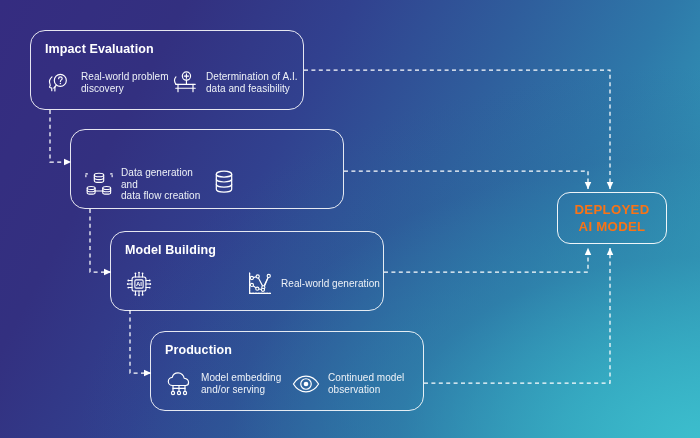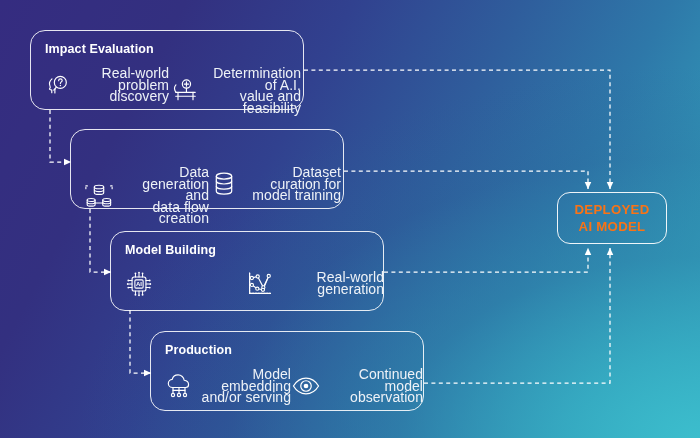--- a/index.html
+++ b/index.html
@@ -22,21 +22,20 @@
       linear-gradient(118deg, #352c80 0%, #333080 20%, #31418f 38%, #2f5d9c 56%, #2e78a9 72%, #3199b8 87%, #37b2c6 100%);
   }
   .svgwrap { position:absolute; inset:0; }
 
   
   .box {
     position:absolute;
     border:1.4px solid rgba(255,255,255,0.88);
     border-radius:15px;
     background:transparent;
-    text-align:right;
   }
   .box-title {
     position:absolute;
     color:#ffffff;
     font-weight:bold;
     font-size:12.5px;
     letter-spacing:0.1px;
     white-space:nowrap;
   }
   .item {
@@ -45,21 +44,21 @@
     align-items:center;
     gap:7px;
   }
   .item .ico {
     width:30px; height:30px;
     flex:0 0 30px;
     display:block;
   }
   .item .lbl {
     color:#eef2f7;
-    font-size:14px;
+    font-size:10px;
     line-height:11.6px;
     white-space:pre-line;
     letter-spacing:0.05px;
   }
 
   
   #deployed {
     position:absolute;
     left:557px; top:192px;
     width:110px; height:52px;
@@ -134,21 +133,21 @@
           <circle cx="18.6" cy="8.6" r="4.4"></circle>
           <path d="M18.6 6.3 L18.6 10.9 M16.3 8.6 L20.9 8.6"></path>
           <path d="M18.6 13.0 L18.6 17.2"></path>
           <path d="M7.2 17.4 L28.0 17.4"></path>
           <path d="M7.2 21.6 L28.0 21.6"></path>
           <path d="M9.6 17.4 L9.6 25.2 M25.6 17.4 L25.6 25.2"></path>
           <path d="M7.6 17.4 C5.4 15.2 5.2 11.6 7.4 9.4"></path>
         </svg>
       </span>
       <span class="lbl">Determination of A.I.
-value and feasibility</span>
+data and feasibility</span>
     </div>
   </div>
 
   <div class="box" style="left:70px; top:129px; width:274px; height:80px;">
 
     <div class="item" style="left:13px; top:37px; width:125px;">
       <span class="ico">
         <svg viewBox="0 0 32 32" fill="none" stroke="#ffffff" stroke-width="1.2" stroke-linecap="round" stroke-linejoin="round">
           <g>
             <ellipse cx="16" cy="6.4" rx="5.0" ry="1.9"></ellipse>
@@ -175,22 +174,20 @@
 
     <div class="item" style="left:138px; top:37px; width:132px;">
       <span class="ico">
         <svg viewBox="0 0 32 32" fill="none" stroke="#ffffff" stroke-width="1.3" stroke-linecap="round" stroke-linejoin="round">
           <ellipse cx="16" cy="7.6" rx="8.2" ry="3.1"></ellipse>
           <path d="M7.8 7.6 L7.8 23.8 C7.8 25.5 11.5 26.9 16 26.9 C20.5 26.9 24.2 25.5 24.2 23.8 L24.2 7.6"></path>
           <path d="M7.8 12.9 C7.8 14.6 11.5 16.0 16 16.0 C20.5 16.0 24.2 14.6 24.2 12.9"></path>
           <path d="M7.8 18.4 C7.8 20.1 11.5 21.5 16 21.5 C20.5 21.5 24.2 20.1 24.2 18.4"></path>
         </svg>
       </span>
-      <span class="lbl">Dataset curation for
-model training</span>
     </div>
   </div>
 
   <div class="box" style="left:110px; top:231px; width:274px; height:80px;">
     <div class="box-title" style="left:14px; top:11px;">Model Building</div>
 
     <div class="item" style="left:13px; top:37px; width:125px;">
       <span class="ico">
         <svg viewBox="0 0 32 32" fill="none" stroke="#ffffff" stroke-width="1.15" stroke-linecap="round" stroke-linejoin="round">
           <rect x="8.6" y="8.6" width="14.8" height="14.8" rx="2.2"></rect>

